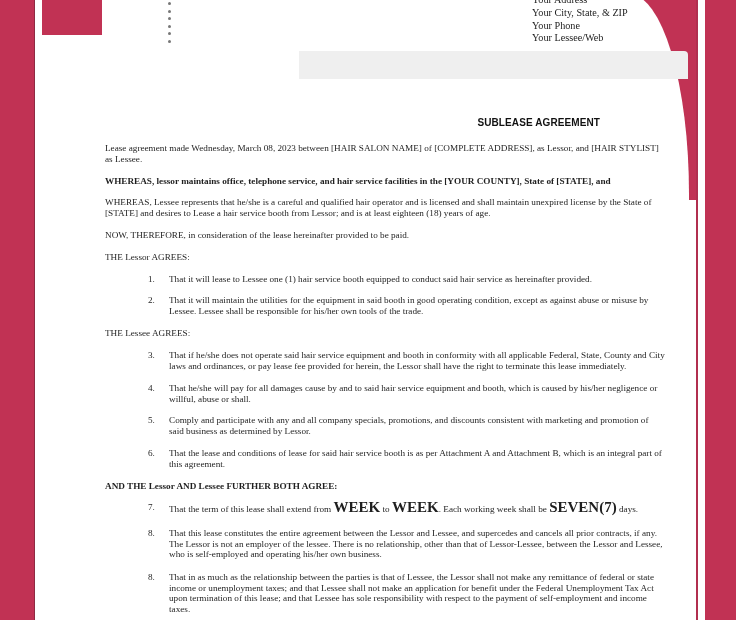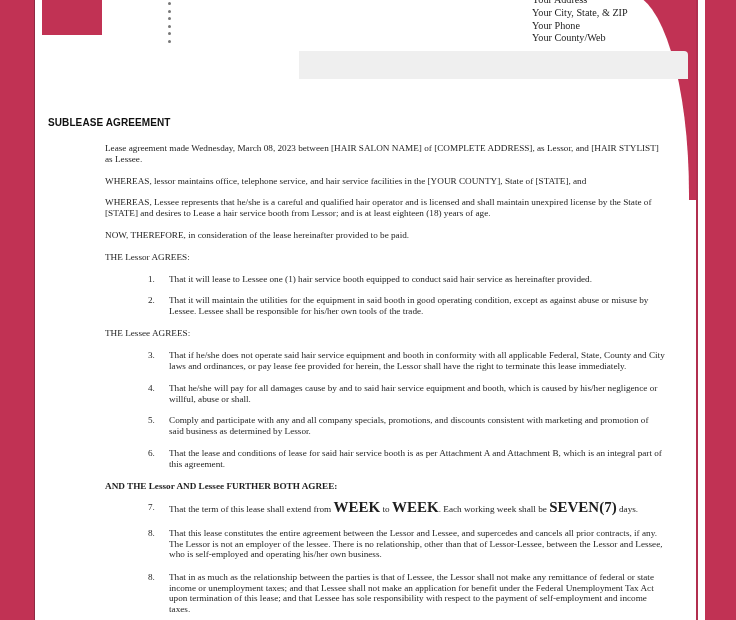--- a/index.html
+++ b/index.html
@@ -29,22 +29,22 @@
   .corner-tr::after {
     content: ""; position: absolute; right: 0; top: 0; width: 300px; height: 400px;
     border-top-right-radius: 60px 200px; background: #fff; transform: translate(-7px, -6px);
   }
   .dots { position: absolute; left: 168px; top: 2px; width: 4px; }
   .dot { width: 3px; height: 3px; border-radius: 50%; background: #777; margin-bottom: 4.6px; }
   .contact { position: absolute; left: 532px; top: -6px; font-size: 10.2px; line-height: 12.8px; color: #222; }
   .contact div { white-space: nowrap; }
   .band { position: absolute; left: 299px; top: 51px; width: 389px; height: 28px; background: #efefef; border-top-right-radius: 4px; }
   .title {
-    position: absolute; left: 0; width: 600px; top: 117px; text-align: left;
-    font-family: "Liberation Sans", sans-serif; font-weight: bold; font-size: 10px; letter-spacing: 0.1px; color: #111; margin-left: 48px;
+    position: absolute; left: 0; width: 600px; top: 117px; text-align: right;
+    font-family: "Liberation Sans", sans-serif; font-weight: bold; font-size: 10px; letter-spacing: 0.1px; color: #111;
   }
   .para { position: absolute; left: 105px; width: 560px; font-size: 9.2px; line-height: 10.6px; color: #1f1f1f; }
   .item { position: absolute; left: 148px; width: 517px; font-size: 9.2px; line-height: 10.6px; color: #1f1f1f; }
   .item .num { position: absolute; left: 0; top: 0; }
   .item .txt { margin-left: 21px; display: block; }
   .big { font-weight: bold; font-size: 15px; }
 </style>
 </head>
 <body>
 
@@ -62,29 +62,29 @@
   <div class="dot"></div>
   <div class="dot"></div>
   <div class="dot"></div>
   <div class="dot"></div>
 </div>
 
 <div class="contact">
   <div>Your Address</div>
   <div>Your City, State, &amp; ZIP</div>
   <div>Your Phone</div>
-  <div>Your County/Web</div>
+  <div>Your Lessee/Web</div>
 </div>
 
 <div class="band"></div>
 
 <div class="title">SUBLEASE AGREEMENT</div>
 
 <div class="para" style="top:143px;">Lease agreement made Wednesday, March 08, 2023 between [HAIR SALON NAME] of [COMPLETE ADDRESS], as Lessor, and [HAIR STYLIST] as Lessee.</div>
-<div class="para" style="top:176px;">WHEREAS, lessor maintains office, telephone service, and hair service facilities in the [YOUR COUNTY], State of [STATE], and</div>
+<div class="para" style="top:176px;font-weight:bold;">WHEREAS, lessor maintains office, telephone service, and hair service facilities in the [YOUR COUNTY], State of [STATE], and</div>
 <div class="para" style="top:197px;">WHEREAS, Lessee represents that he/she is a careful and qualified hair operator and is licensed and shall maintain unexpired license by the State of [STATE] and desires to Lease a hair service booth from Lessor; and is at least eighteen (18) years of age.</div>
 <div class="para" style="top:230px;">NOW, THEREFORE, in consideration of the lease hereinafter provided to be paid.</div>
 <div class="para" style="top:252px;">THE Lessor AGREES:</div>
 
 <div class="item" style="top:274px;">
   <span class="num">1.</span>
   <span class="txt">That it will lease to Lessee one (1) hair service booth equipped to conduct said hair service as hereinafter provided.</span>
 </div>
 <div class="item" style="top:295px;">
   <span class="num">2.</span>

